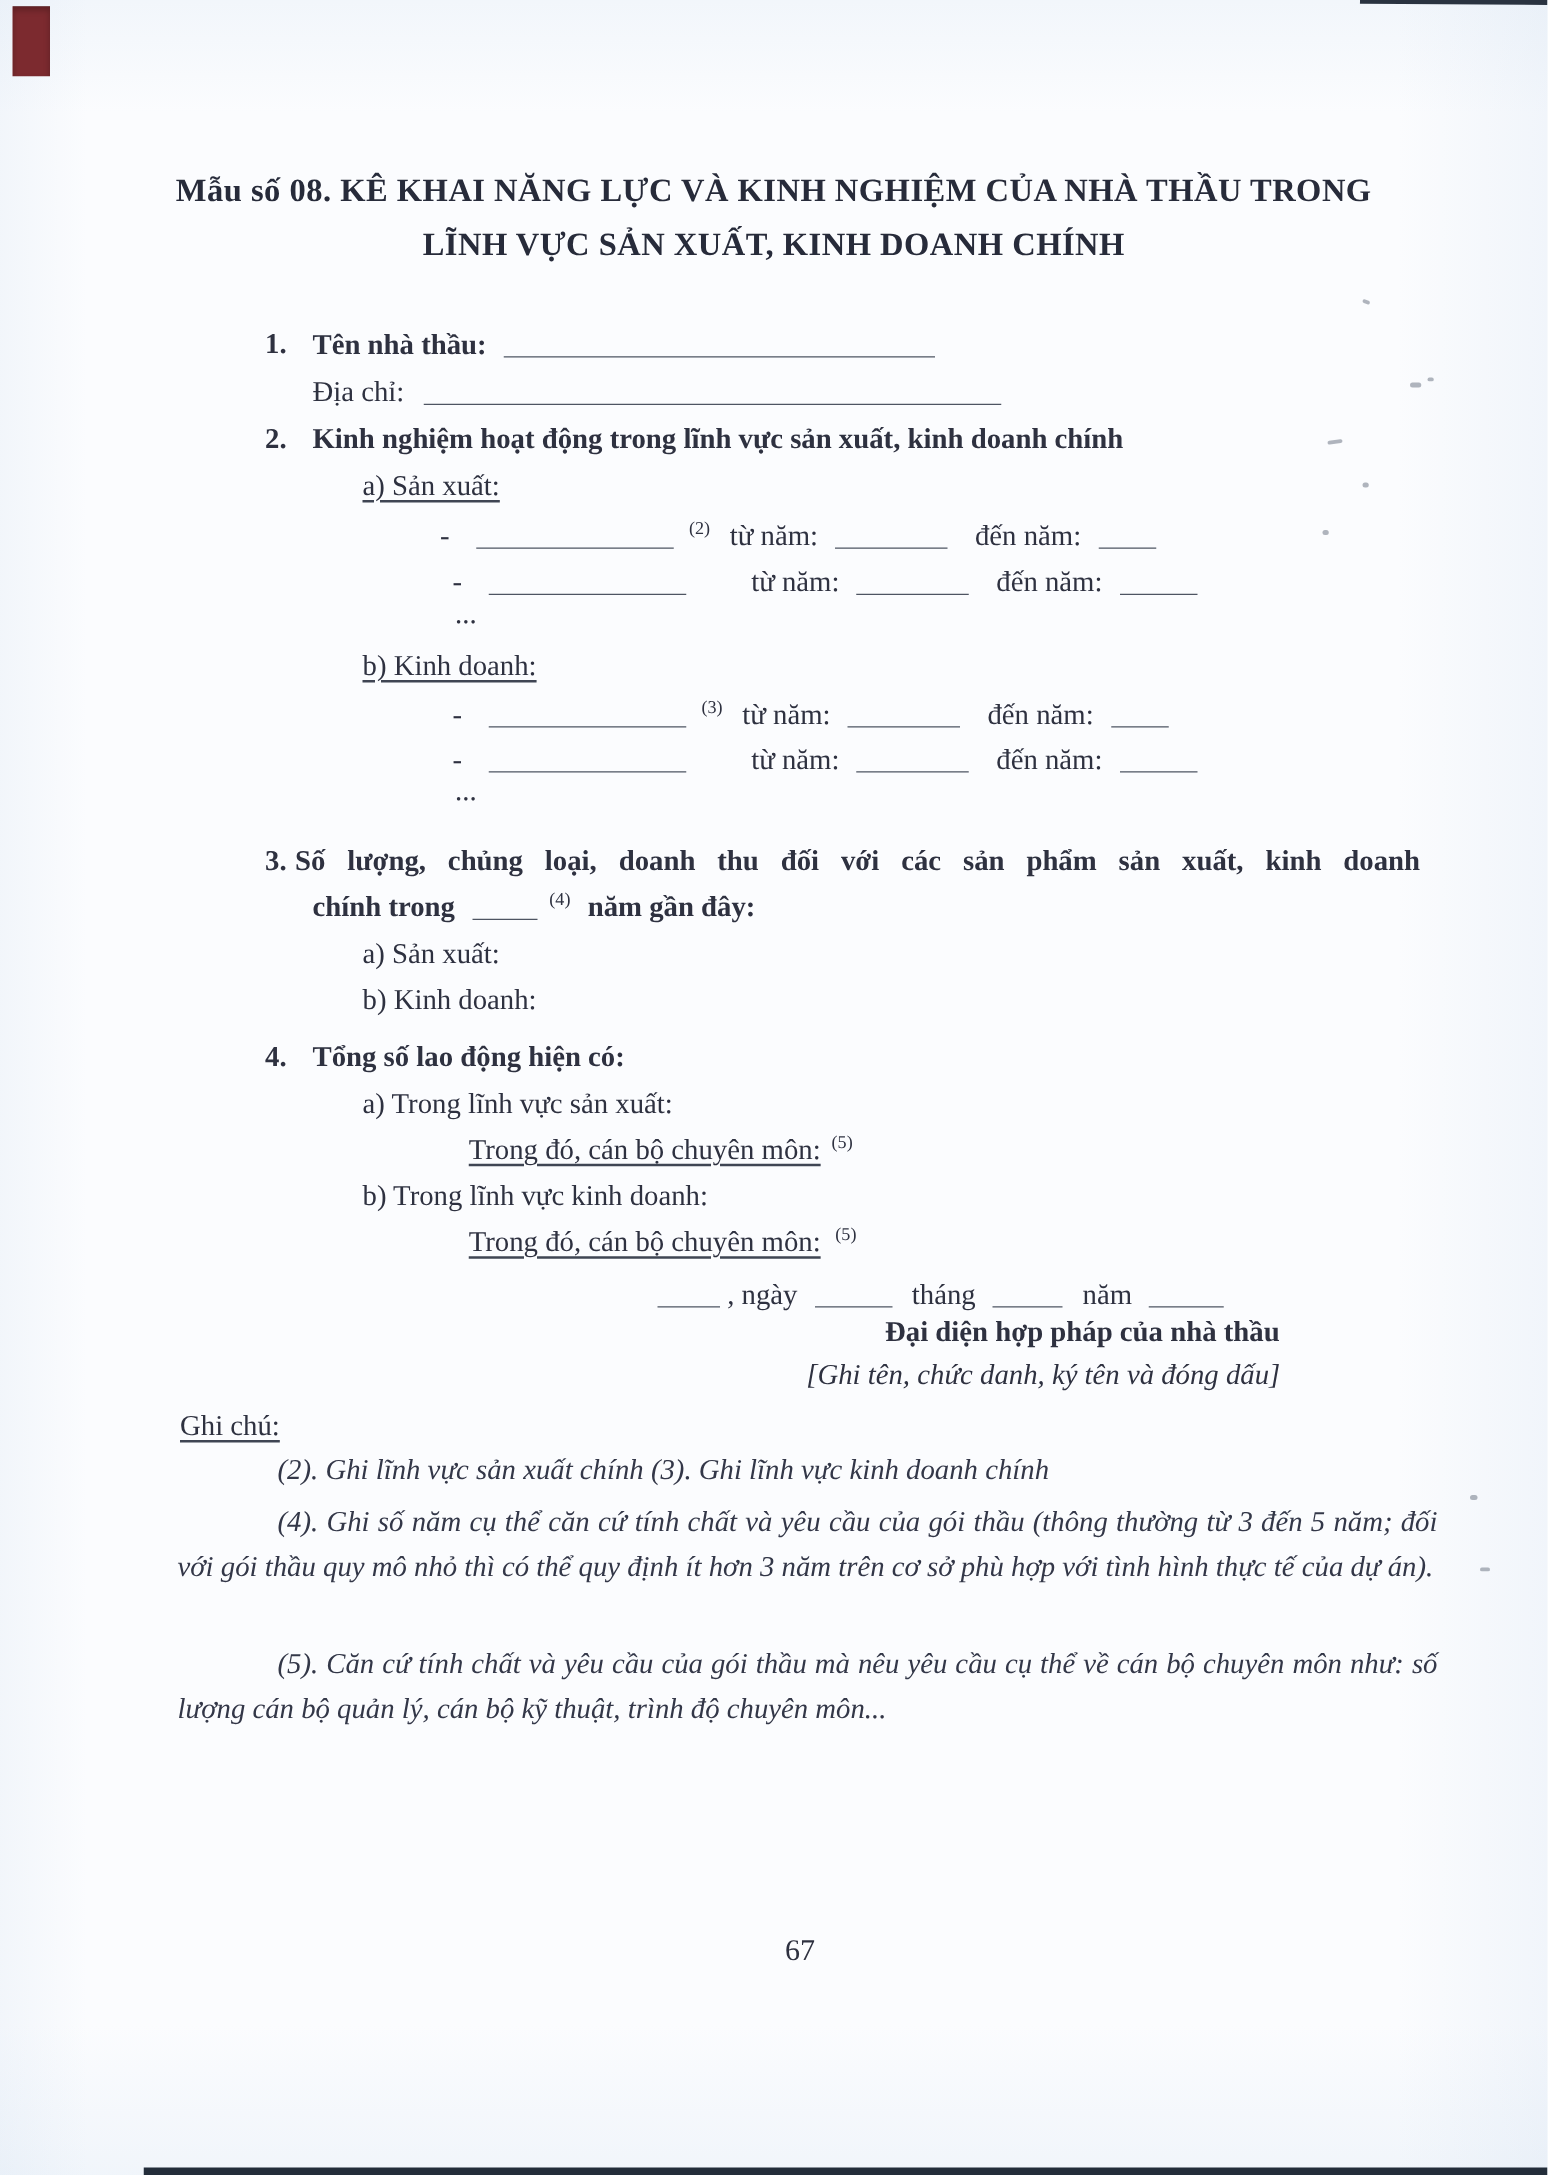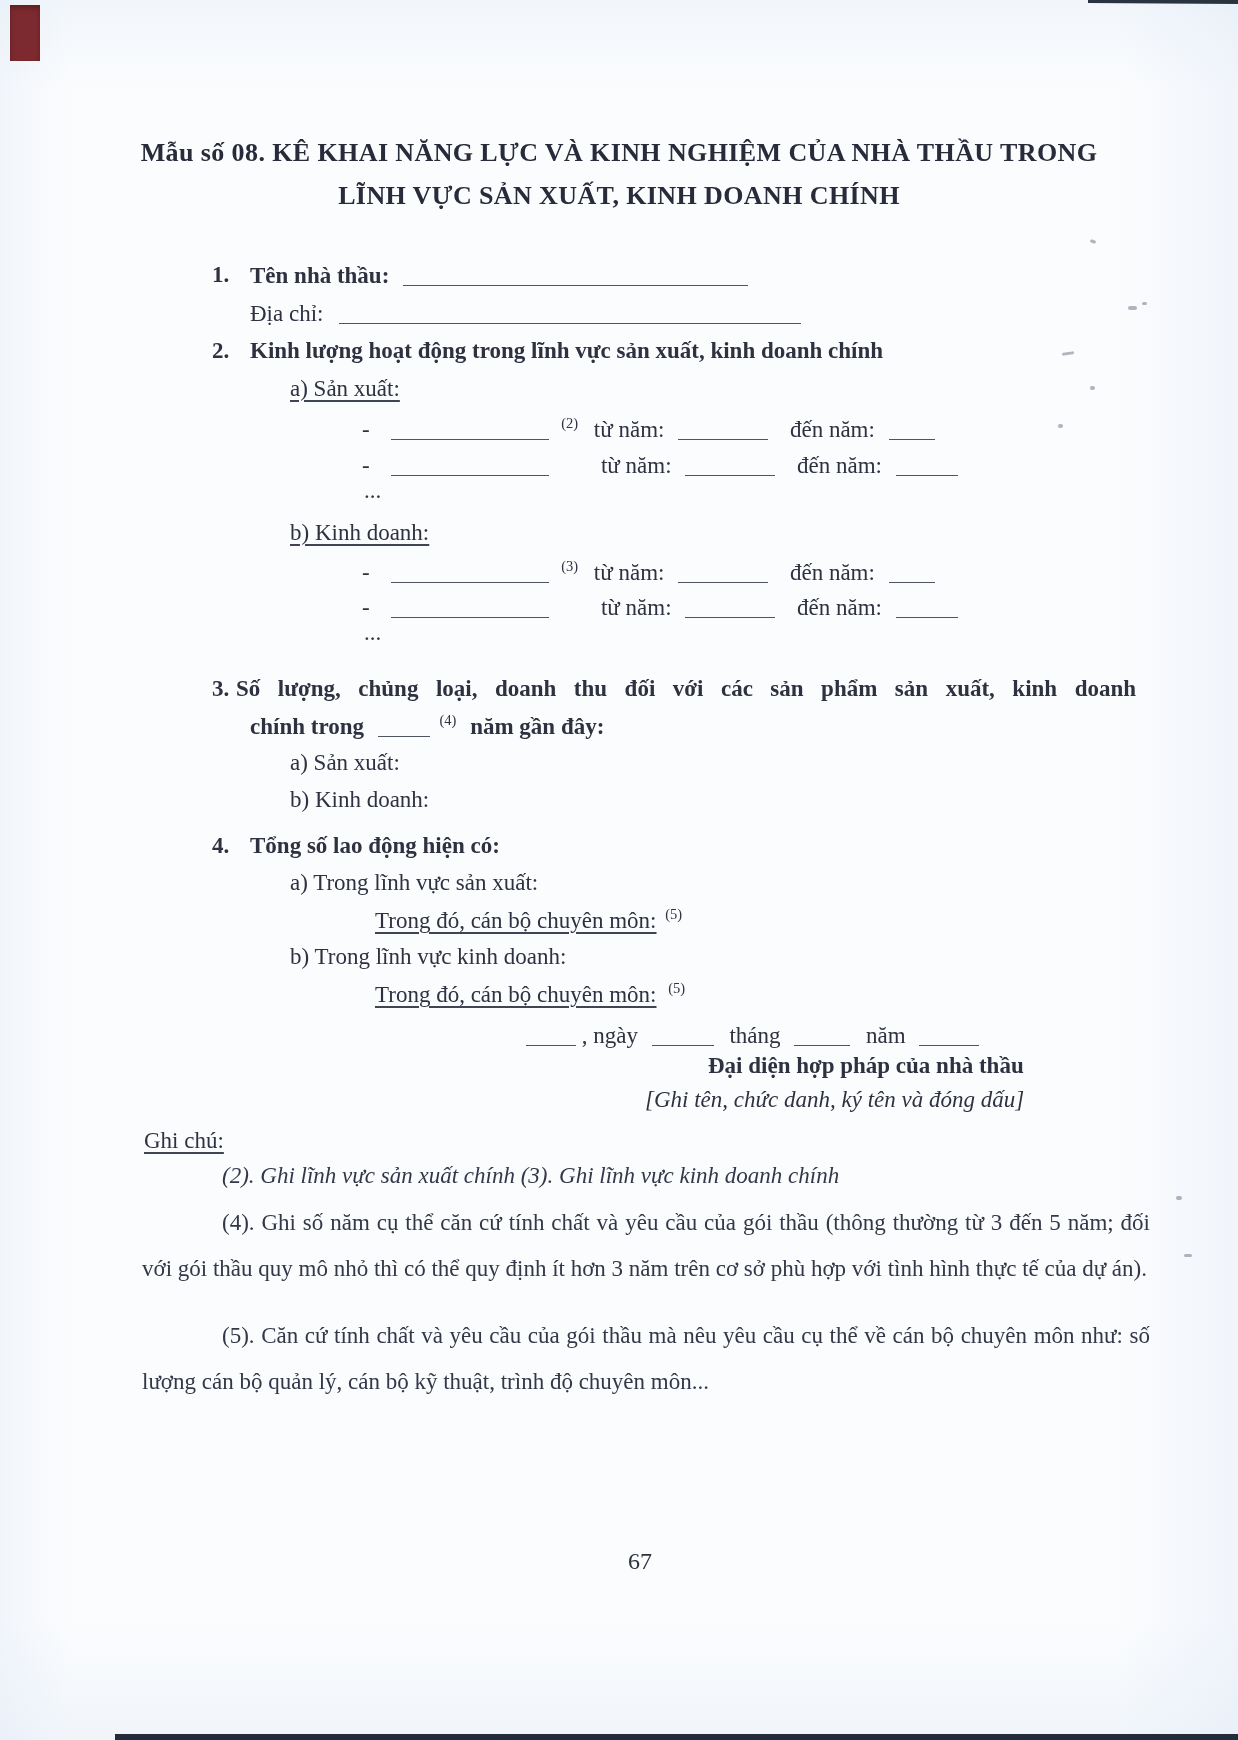--- a/index.html
+++ b/index.html
@@ -19,21 +19,21 @@
       #fbfcfe;
     font-size:23px;
   }
   .abs{position:absolute;white-space:nowrap;}
   .b{font-weight:bold;}
   .i{font-style:italic;}
   .u{text-decoration:underline;text-decoration-thickness:1.5px;text-underline-offset:4px;text-decoration-color:#3f4553;}
   .title{left:0;width:1238px;text-align:center;font-weight:bold;font-size:26px;letter-spacing:.4px;color:#272b3a;}
   .blank{display:inline-block;height:1em;border-bottom:1.7px solid #4e5462;vertical-align:-3px;}
   .sup{font-size:14.5px;vertical-align:9px;}
-  .para{position:absolute;left:142px;width:1008px;text-align:justify;line-height:46px;text-indent:80px;color:#333748;}
+  .para{position:absolute;left:142px;width:1008px;font-style:italic;text-align:justify;line-height:36px;text-indent:80px;color:#333748;}
   .justline{text-align:justify;text-align-last:justify;white-space:normal;}
   .speck{position:absolute;background:#8f95a1;border-radius:2px;opacity:.7;}
   .edge{position:absolute;background:#2a3340;}
 </style>
 </head>
 <body>
 
 <div class="page">
 
   <div style="position:absolute;left:10px;top:5px;width:30px;height:56px;background:#7c2a2f;box-shadow:inset 0 3px 5px rgba(0,0,0,.25);"></div>
@@ -47,25 +47,25 @@
   <div class="abs" style="left:250px;top:262px;text-align:center;">
     <span class="b">Tên nhà thầu:</span>
     <span class="blank" style="width:345px;margin-left:8px;"></span>
   </div>
   <div class="abs" style="left:250px;top:300px;">
     <span>Địa chỉ:</span>
     <span class="blank" style="width:462px;margin-left:10px;"></span>
   </div>
 
   <span class="abs b" style="left:212px;top:338px;">2.</span>
-  <div class="abs b" style="left:250px;top:338px;">Kinh lượng hoạt động trong lĩnh vực sản xuất, kinh doanh chính</div>
+  <div class="abs b" style="left:250px;top:338px;">Kinh nghiệm hoạt động trong lĩnh vực sản xuất, kinh doanh chính</div>
 
   <div class="abs u" style="left:290px;top:376px;">a) Sản xuất:</div>
 
-  <div class="abs" style="left:362px;top:415px;">
+  <div class="abs" style="left:352px;top:415px;">
     <span>-</span>
     <span class="blank" style="width:158px;margin-left:16px;"></span>
     <span class="sup" style="margin-left:6px;">(2)</span>
     <span style="margin-left:10px;">từ năm:</span>
     <span class="blank" style="width:90px;margin-left:8px;"></span>
     <span style="margin-left:16px;">đến năm:</span>
     <span class="blank" style="width:46px;margin-left:8px;"></span>
   </div>
   <div class="abs" style="left:362px;top:452px;">
     <span>-</span>

